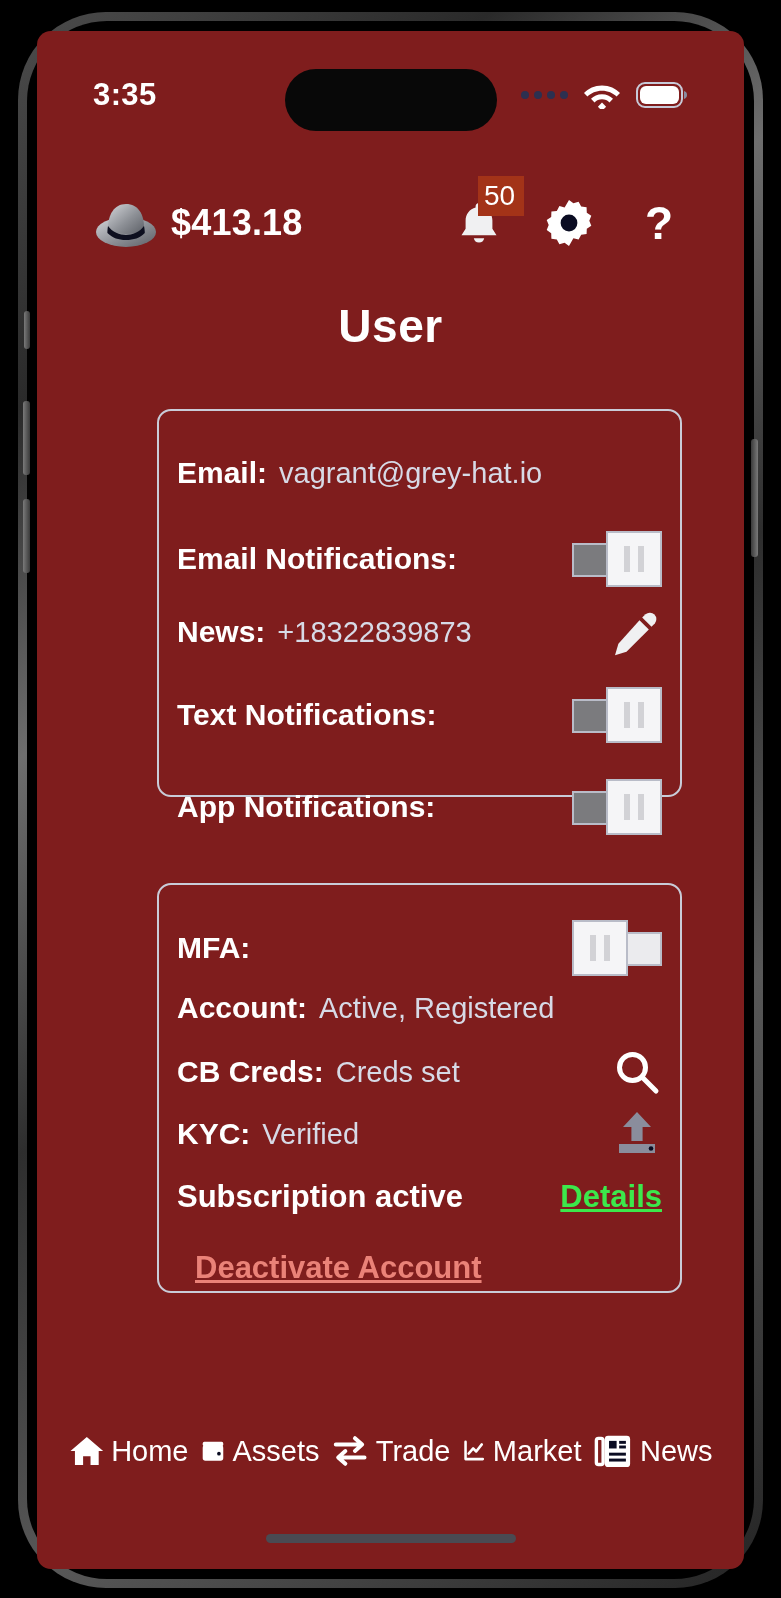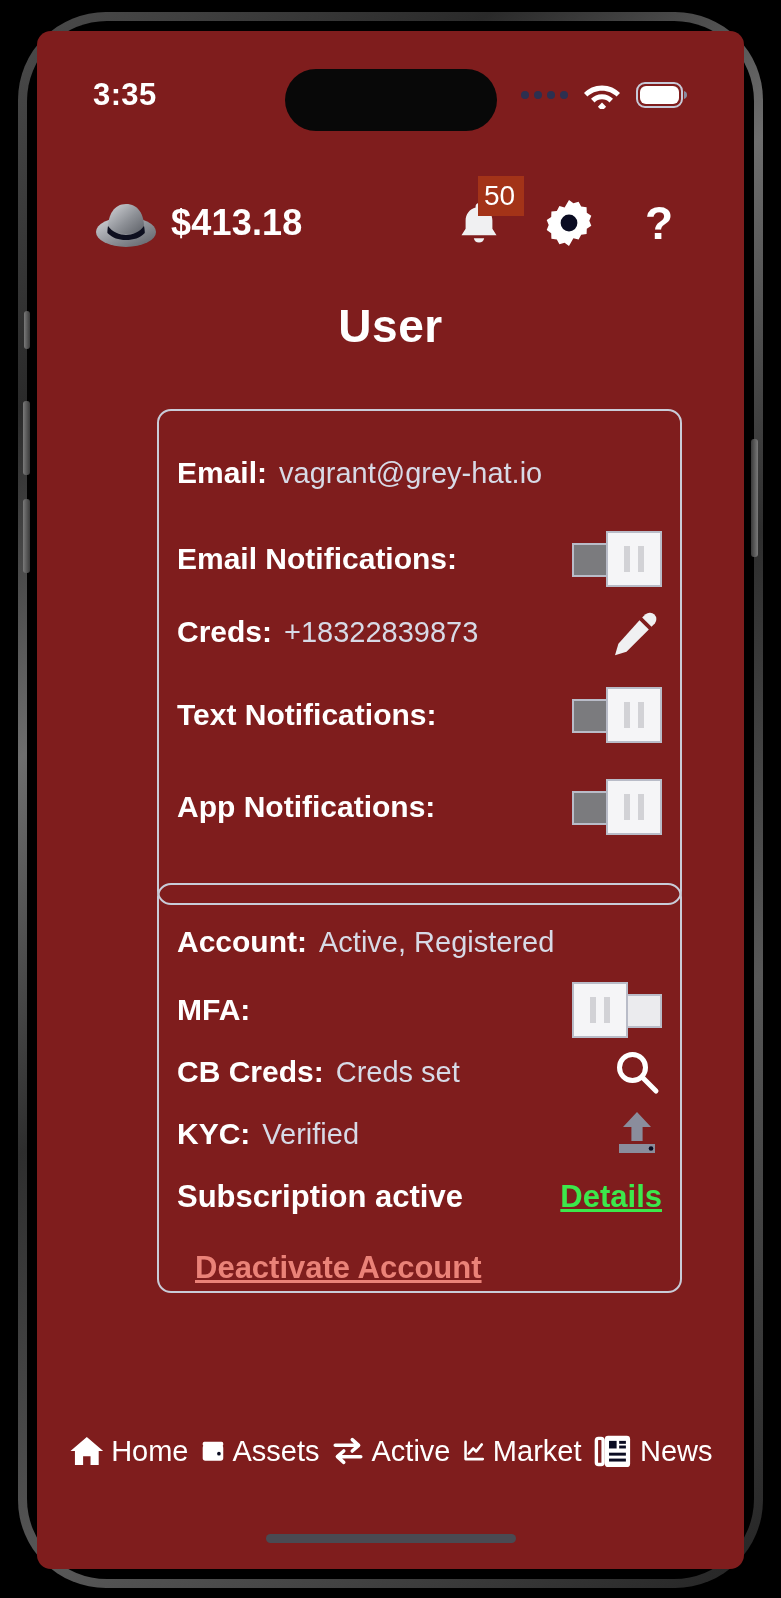--- a/index.html
+++ b/index.html
@@ -66,21 +66,21 @@
   #page-title{
     position:absolute; top:268px; left:0; right:0; text-align:center;
     color:#fff; font-size:46px; font-weight:bold; letter-spacing:.5px;
   }
 
   
   .card{
     position:absolute; left:120px; width:525px;
     border:2px solid #c9ccd8; border-radius:14px;
   }
-  #profile-card{ top:378px; height:496px; padding:34px 0 11px 0;text-align:right; }
+  #profile-card{ top:378px; height:388px; padding:34px 0 11px 0;text-align:right; }
   #account-card{ top:852px; height:410px; padding:30px 0 0 0; }
 
   .row{ display:flex; align-items:center; padding:0 18px 0 18px; position:relative; }
   .row .lbl{ color:#fff; font-weight:bold; font-size:30px; white-space:nowrap; }
   .row .val{ color:#d7dae6; font-size:29px; font-weight:400; margin-left:12px; white-space:nowrap; }
   .row .right{ margin-left:auto; display:flex; align-items:center; }
 
   
   #row-email{ height:56px; margin-bottom:22px; }
   #row-email-notifications{ height:72px; margin-bottom:6px;gap:32px; }
@@ -226,21 +226,21 @@
               <span class="track"></span>
                 <span class="knob">
                   <b></b>
                   <b></b>
                 </span>
             </span>
           </span>
         </div>
 
         <div class="row" id="row-cell">
-          <span class="lbl">Creds:</span>
+          <span class="lbl">News:</span>
           <span class="val">+18322839873</span>
           <span class="right">
             <svg width="54" height="54" viewBox="0 0 54 54">
               <path d="M37.5 9.2a6.6 6.6 0 0 1 9.3 9.3l-3.3 3.3-9.3-9.3z" fill="#f0f0f2"></path>
               <path d="M31.5 15.2l9.3 9.3L18.5 46.8 7 50.2l3.4-11.5z" fill="#f0f0f2"></path>
             </svg>
           </span>
         </div>
 
         <div class="row" id="row-text-notifications">
@@ -265,36 +265,36 @@
                   <b></b>
                   <b></b>
                 </span>
             </span>
           </span>
         </div>
       </div>
 
       <div class="card" id="account-card">
 
+        <div class="row" id="row-mfa">
+          <span class="lbl">MFA:</span>
+          <span class="right">
+            <span class="toggle off">
+              <span class="track"></span>
+                <span class="knob">
+                  <b></b>
+                  <b></b>
+                </span>
+            </span>
+          </span>
+        </div>
+
         <div class="row" id="row-account">
           <span class="lbl">Account:</span>
           <span class="val">Active, Registered</span>
-        </div>
-
-        <div class="row" id="row-mfa">
-          <span class="lbl">MFA:</span>
-          <span class="right">
-            <span class="toggle off">
-              <span class="track"></span>
-                <span class="knob">
-                  <b></b>
-                  <b></b>
-                </span>
-            </span>
-          </span>
         </div>
 
         <div class="row" id="row-cb-creds">
           <span class="lbl">CB Creds:</span>
           <span class="val">Creds set</span>
           <span class="right">
             <svg width="50" height="50" viewBox="0 0 50 50">
               <circle cx="20.5" cy="20.5" r="13" fill="none" stroke="#fff" stroke-width="5"></circle>
               <line x1="30.5" y1="30.5" x2="44" y2="44" stroke="#fff" stroke-width="5" stroke-linecap="round"></line>
             </svg>
@@ -341,21 +341,21 @@
             <circle cx="35" cy="27" r="3.4" fill="#0a0c22"></circle>
           </svg>
           <span class="nav-label">Assets</span>
         </div>
 
         <div class="nav-item">
           <svg width="48" height="44" viewBox="0 0 48 44">
             <path d="M6 14h30M30 6l9 8-9 8" fill="none" stroke="#fff" stroke-width="5" stroke-linecap="round" stroke-linejoin="round"></path>
             <path d="M42 30H12M18 22l-9 8 9 8" fill="none" stroke="#fff" stroke-width="5" stroke-linecap="round" stroke-linejoin="round"></path>
           </svg>
-          <span class="nav-label">Active</span>
+          <span class="nav-label">Trade</span>
         </div>
 
         <div class="nav-item">
           <svg width="48" height="44" viewBox="0 0 48 44">
             <path d="M7 4v34h34" fill="none" stroke="#fff" stroke-width="5" stroke-linecap="round" stroke-linejoin="round"></path>
             <path d="M13 27l9-10 6 6 11-14" fill="none" stroke="#fff" stroke-width="5" stroke-linecap="round" stroke-linejoin="round"></path>
           </svg>
           <span class="nav-label">Market</span>
         </div>
 

